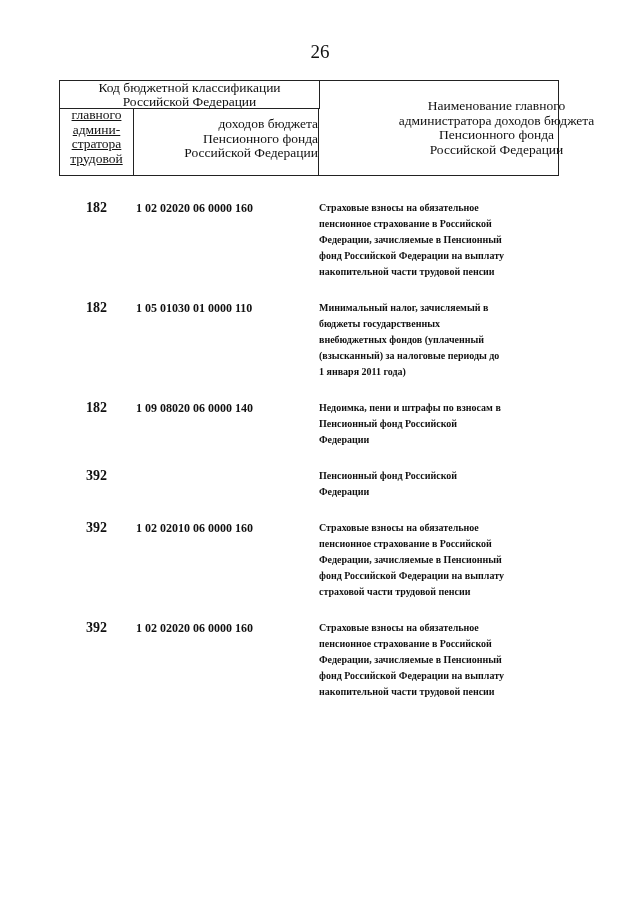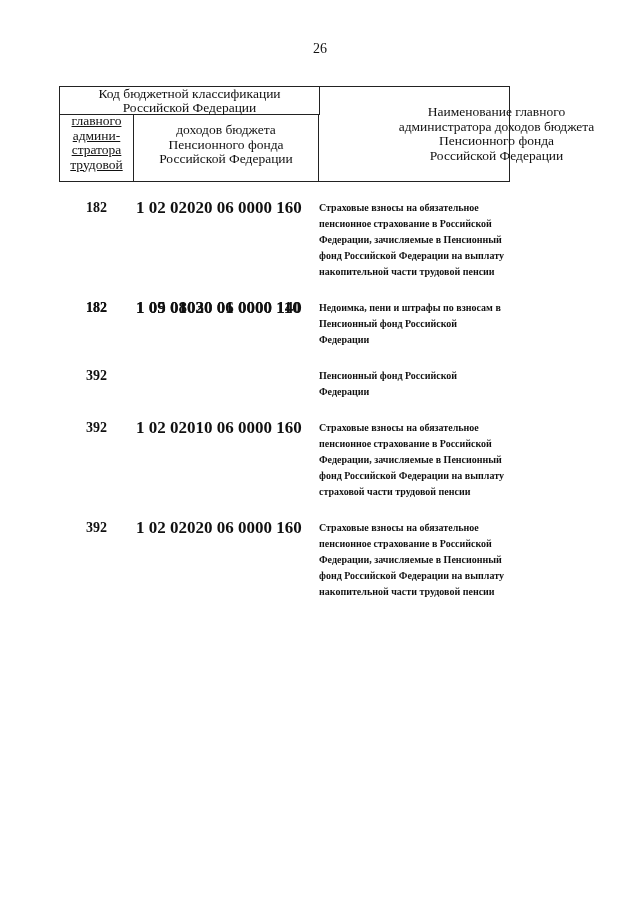--- a/index.html
+++ b/index.html
@@ -1,31 +1,31 @@
 <!DOCTYPE html>
 <html><head>
 <meta charset="utf-8">
 <style>
   html, body { margin: 0; padding: 0; background: #ffffff; }
   body { width: 640px; height: 905px; position: relative; overflow: hidden;
          font-family: "Liberation Serif", serif; color: #111; }
-  .page-number { position: absolute; top: 41px; left: 0; width: 640px; text-align: center; font-size: 14px; }
-  .header-table { position: absolute; top: 86px; left: 59px; width: 451px; height: 96px; border: 1px solid #222; box-sizing: border-box; }
+  .page-number { position: absolute; top: 41px; left: 0; width: 640px; text-align: center; font-size: 19px; }
+  .header-table { position: absolute; top: 80px; left: 59px; width: 500px; height: 96px; border: 1px solid #222; box-sizing: border-box; }
   .h-group { position: absolute; left: 0; top: 0; width: 259px; height: 27px; border-right: 1px solid #222; border-bottom: 1px solid #222;
              text-align: center; font-size: 13.5px; line-height: 14px; padding-top: 0px; }
   .h-admin { position: absolute; left: 0; top: 27px; width: 73px; height: 67px; border-right: 1px solid #222;
              text-align: center; font-size: 13.5px; line-height: 14.5px; text-decoration: underline; }
   .h-income { position: absolute; left: 74px; top: 27px; width: 185px; height: 67px; border-right: 1px solid #222;
-              text-align: center; font-size: 13.5px; line-height: 14.5px; padding-top: 9px; box-sizing: border-box; }
+              text-align: right; font-size: 13.5px; line-height: 14.5px; padding-top: 9px; box-sizing: border-box; }
   .h-name { position: absolute; left: 260px; top: 0; width: 265px; height: 94px; text-align: center; font-size: 13.5px; line-height: 14.5px;
             display: flex; align-items: center; justify-content: center; padding-left: 44px; }
   .rows { position: absolute; top: 200px; left: 0; width: 640px; }
   .row { position: relative; margin-bottom: 20px; font-weight: bold; }
   .c-admin { position: absolute; left: 86px; top: 0; font-size: 14px; line-height: 16px; }
-  .c-code { position: absolute; left: 136px; top: 0; font-size: 17px; line-height: 16px; }
+  .c-code { position: absolute; left: 136px; top: 0; font-size: 12px; line-height: 16px; }
   .c-name { margin-left: 319px; width: 270px; font-size: 10px; line-height: 16px; }
   .bold { font-weight: bold; }
   .line { display: block; white-space: nowrap; }
 </style>
 </head>
 <body>
 
 <div class="page-number">26</div>
 
 <div class="header-table">
@@ -62,20 +62,27 @@
         <span class="line">Страховые взносы на обязательное</span>
         <span class="line">пенсионное страхование в Российской</span>
         <span class="line">Федерации, зачисляемые в Пенсионный</span>
         <span class="line">фонд Российской Федерации на выплату</span>
         <span class="line">накопительной части трудовой пенсии</span>
       </div>
     </div>
     <div class="row">
       <div class="c-admin">182</div>
       <div class="c-code">1 05 01030 01 0000 110</div>
+      <div class="c-name">
+        <span class="line">Минимальный налог, зачисляемый в</span>
+        <span class="line">бюджеты государственных</span>
+        <span class="line">внебюджетных фондов (уплаченный</span>
+        <span class="line">(взысканный) за налоговые периоды до</span>
+        <span class="line">1 января 2011 года)</span>
+      </div>
     </div>
     <div class="row">
       <div class="c-admin">182</div>
       <div class="c-code">1 09 08020 06 0000 140</div>
       <div class="c-name">
         <span class="line">Недоимка, пени и штрафы по взносам в</span>
         <span class="line">Пенсионный фонд Российской</span>
         <span class="line">Федерации</span>
       </div>
     </div>

